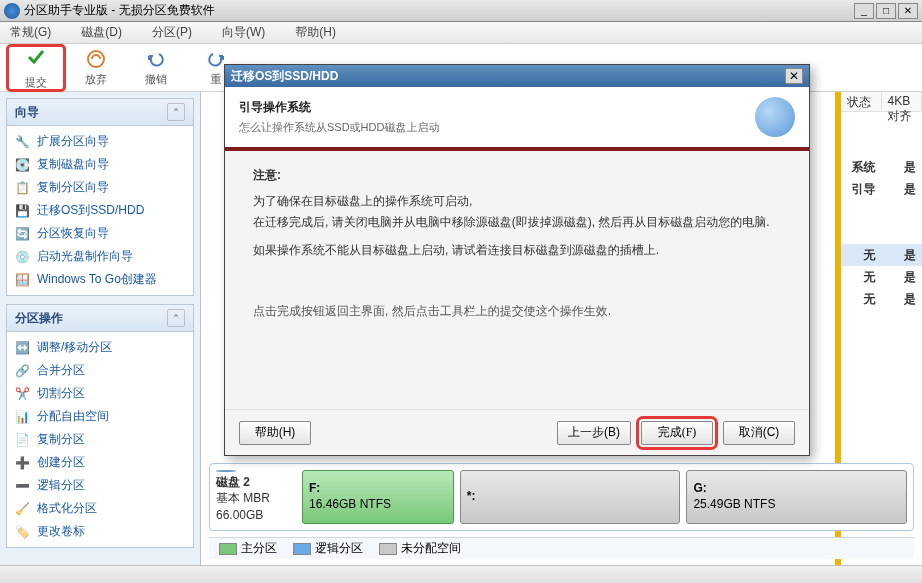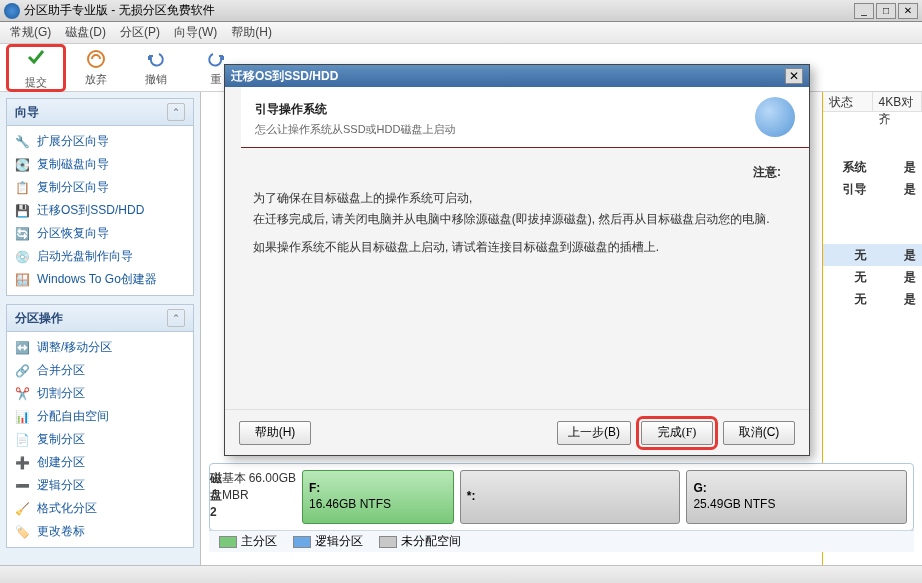--- a/index.html
+++ b/index.html
@@ -5,75 +5,75 @@
 * { margin: 0; padding: 0; box-sizing: border-box; font-family: "Microsoft YaHei", SimSun, Arial, sans-serif; font-size: 12px; }
 body { width: 922px; height: 583px; background: #d4d4d4; overflow: hidden; position: relative; }
 
 .titlebar { height: 22px; background: linear-gradient(#e8e8e8, #d0d0d0); display: flex; align-items: center; padding: 4px 4px; border-bottom: 1px solid #888; }
 .titlebar-icon { width: 16px; height: 16px; background: radial-gradient(circle, #4a90d9, #1c5a9c); border-radius: 50%; margin-right: 4px; }
 .titlebar-text { flex: 1; color: #000; }
 .winbtns { display: flex; gap: 2px; }
 .winbtn { width: 20px; height: 16px; background: #ddd; border: 1px solid #888; display: flex; align-items: center; justify-content: center; font-size: 10px; cursor: pointer; }
 .winbtn.close { background: #ddd; }
 
-.menubar { height: 22px; background: linear-gradient(#f8f8f8, #e8e8e8); display: flex; align-items: center; padding: 0 4px; border-bottom: 1px solid #ccc; gap: 2px; }
+.menubar { height: 22px; background: linear-gradient(#f8f8f8, #e8e8e8); display: flex; align-items: center; padding: 0 4px; border-bottom: 1px solid #ccc; gap: 18px; }
 .menuitem { padding: 2px 6px; color: #444; cursor: pointer; }
 
 .toolbar { height: 48px; background: #fff; display: flex; align-items: center; padding: 4px 8px; gap: 4px; border-bottom: 1px solid #d0d0d0; }
 .tbtn { display: flex; flex-direction: column; align-items: center; justify-content: center; width: 56px; height: 44px; cursor: pointer; border-radius: 3px; }
 .tbtn .ticon { width: 22px; height: 22px; display: flex; align-items: center; justify-content: center; }
 .tbtn .tlabel { font-size: 11px; color: #555; margin-top: 2px; }
 .tbtn.highlighted { outline: 3px solid #e53935; outline-offset: -1px; justify-content: space-between; }
 
 .main { display: flex; height: calc(100% - 22px - 22px - 48px - 18px); background: #e8f0f8; }
 
 .sidebar { width: 200px; background: #e8f0f8; padding: 6px; overflow: hidden; }
 .panel { background: #fff; border: 1px solid #b8c8d8; border-radius: 0; margin-bottom: 8px; }
 .panel-header { background: linear-gradient(#eaf2fa, #d8e6f2); padding: 4px 8px; font-weight: bold; color: #2a4a7a; border-bottom: 1px solid #b8c8d8; display: flex; align-items: center; justify-content: space-between; }
 .panel-toggle { width: 18px; height: 18px; border: 1px solid #c0c0c0; border-radius: 2px; display: flex; align-items: center; justify-content: center; font-size: 9px; color: #888; }
 .panel-body { padding: 4px 2px; }
 .witem { display: flex; align-items: center; padding: 3px 6px; cursor: pointer; color: #1a5aa0; border-radius: 2px; gap: 6px; }
 .wicon { width: 16px; height: 16px; display: flex; align-items: center; justify-content: center; }
 
 .content { flex: 1; background: #fff; border-left: 1px solid #c0c0c0; position: relative; padding: 6px; }
 
-.cols { position: absolute; top: 0; right: 0; width: 100px; height: 100%; border-left: 1px solid #eab308; }
+.cols { position: absolute; top: 0; right: 0; width: 87px; height: 100%; border-left: 6px solid #eab308; }
 .cols-header { display: flex; height: 20px; border-bottom: 1px solid #e0e0e0; }
 .cols-header > div { flex: 1; padding: 2px 6px; color: #333; background: #f8f8f8; border-right: 1px solid #e0e0e0; }
 .cols-row { display: flex; height: 22px; align-items: center; font-weight: bold; }
 .cols-row.sel { background: #d8e8f8; }
 .cols-row > div { flex: 1; padding: 2px 6px; text-align: right; color: #333; }
 
 .diskbar { position: absolute; left: 8px; right: 8px; bottom: 34px; height: 68px; background: #fff; border: 1px solid #b0c8e0; border-radius: 4px; padding: 6px; display: flex; gap: 6px; align-items: stretch; }
-.diskinfo { width: 80px; display: flex; flex-direction: row; justify-content: flex-end; color: #333; font-size: 11px; line-height: 1.4; }
+.diskinfo { width: 80px; display: flex; flex-direction: column; justify-content: center; color: #333; font-size: 11px; line-height: 1.4; }
 .diskinfo .dicon { width: 20px; height: 20px; background: #6a98c8; border-radius: 50%; margin-bottom: 2px; }
 .part { border: 1px solid #888; border-radius: 3px; padding: 4px 6px; display: flex; flex-direction: column; justify-content: center; font-size: 11px; line-height: 1.3; }
 .part.green { background: linear-gradient(#b8e8b8, #7ac87a); border-color: #4a9a4a; }
 .part.gray { background: linear-gradient(#e8e8e8, #c8c8c8); border-color: #888; }
 .part .plabel { font-weight: bold; }
 
-.legend { position: absolute; left: 8px; right: 8px; bottom: 13px; height: 22px; background: #f4f8fc; border-top: 1px solid #d0d8e0; display: flex; align-items: center; gap: 16px; padding: 0 10px; font-size: 11px; }
+.legend { position: absolute; left: 8px; right: 8px; bottom: 6px; height: 22px; background: #f4f8fc; border-top: 1px solid #d0d8e0; display: flex; align-items: center; gap: 16px; padding: 0 10px; font-size: 11px; }
 .legend-item { display: flex; align-items: center; gap: 4px; }
 .legend-sw { width: 18px; height: 12px; border: 1px solid #888; }
 .legend-sw.green { background: #7ac87a; }
 .legend-sw.blue { background: #6aa8e8; }
 .legend-sw.gray { background: #c8c8c8; }
 
 
 .dialog { position: absolute; left: 224px; top: 64px; width: 586px; height: 392px; background: #f4f4f4; border: 1px solid #444; box-shadow: 4px 4px 10px rgba(0,0,0,0.3); z-index: 100; display: flex; flex-direction: column; }
 .dlg-title { height: 22px; background: linear-gradient(#6090c0, #3a6aa0); color: #fff; display: flex; align-items: center; padding: 0 6px; font-weight: bold; }
 .dlg-title-text { flex: 1; }
 .dlg-close { width: 18px; height: 16px; background: #ddd; color: #000; display: flex; align-items: center; justify-content: center; cursor: pointer; border: 1px solid #888; font-weight: normal; }
-.dlg-header { background: #fff; padding: 10px 14px; border-bottom: 1px solid #7f1d1d; display: flex; align-items: flex-end; margin-left: 16px; }
+.dlg-header { background: #fff; padding: 10px 14px; border-bottom: 4px solid #7f1d1d; display: flex; align-items: center; }
 .dlg-header-text { flex: 1; }
 .dlg-header-title { font-weight: bold; color: #222; margin-bottom: 4px; }
 .dlg-header-sub { color: #666; font-size: 11px; }
 .dlg-header-icon { width: 40px; height: 40px; background: radial-gradient(circle at 35% 35%, #b8d8f8, #5a9ad8); border-radius: 50%; }
 .dlg-body { flex: 1; padding: 14px 28px; color: #333; line-height: 1.7; background: #f4f4f4; }
-.dlg-body .note-title { font-weight: bold; margin-bottom: 6px; text-align: right; }
+.dlg-body .note-title { font-weight: bold; margin-bottom: 6px; }
 .dlg-body p { margin-bottom: 8px; }
 .dlg-body .hint { margin-top: 40px; color: #555; }
 .dlg-buttons { height: 46px; display: flex; align-items: center; padding: 0 14px; gap: 10px; background: #f4f4f4; border-top: 1px solid #e0e0e0; }
 .dlg-buttons .spacer { flex: 1; }
 .dbtn { min-width: 72px; height: 24px; background: linear-gradient(#fefefe, #e4e4e4); border: 1px solid #888; border-radius: 2px; cursor: pointer; padding: 0 10px; }
 .dbtn.highlighted { outline: 3px solid #e53935; outline-offset: 2px; font-family: Liberation Serif, serif; }
 
 .statusbar { height: 18px; background: linear-gradient(#f0f0f0, #e0e0e0); border-top: 1px solid #c0c0c0; }
 </style>
 </head>
@@ -298,20 +298,21 @@
       <div class="dlg-header-title">引导操作系统</div>
       <div class="dlg-header-sub">怎么让操作系统从SSD或HDD磁盘上启动</div>
     </div>
     <div class="dlg-header-icon"></div>
   </div>
   <div class="dlg-body">
     <div class="note-title">注意:</div>
     <p style="margin-bottom:0">为了确保在目标磁盘上的操作系统可启动,</p>
     <p>在迁移完成后, 请关闭电脑并从电脑中移除源磁盘(即拔掉源磁盘), 然后再从目标磁盘启动您的电脑.</p>
     <p>如果操作系统不能从目标磁盘上启动, 请试着连接目标磁盘到源磁盘的插槽上.</p>
+    <p class="hint">点击完成按钮返回主界面, 然后点击工具栏上的提交使这个操作生效.</p>
   </div>
   <div class="dlg-buttons">
     <button class="dbtn">帮助(H)</button>
     <div class="spacer"></div>
     <button class="dbtn">上一步(B)</button>
     <button class="dbtn highlighted">完成(F)</button>
     <button class="dbtn">取消(C)</button>
   </div>
 </div>
 

